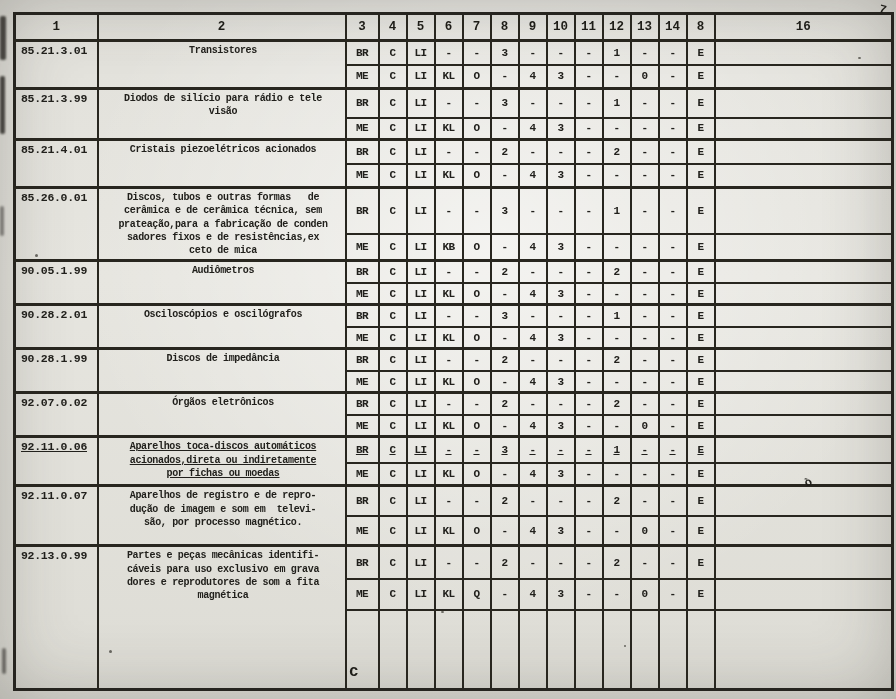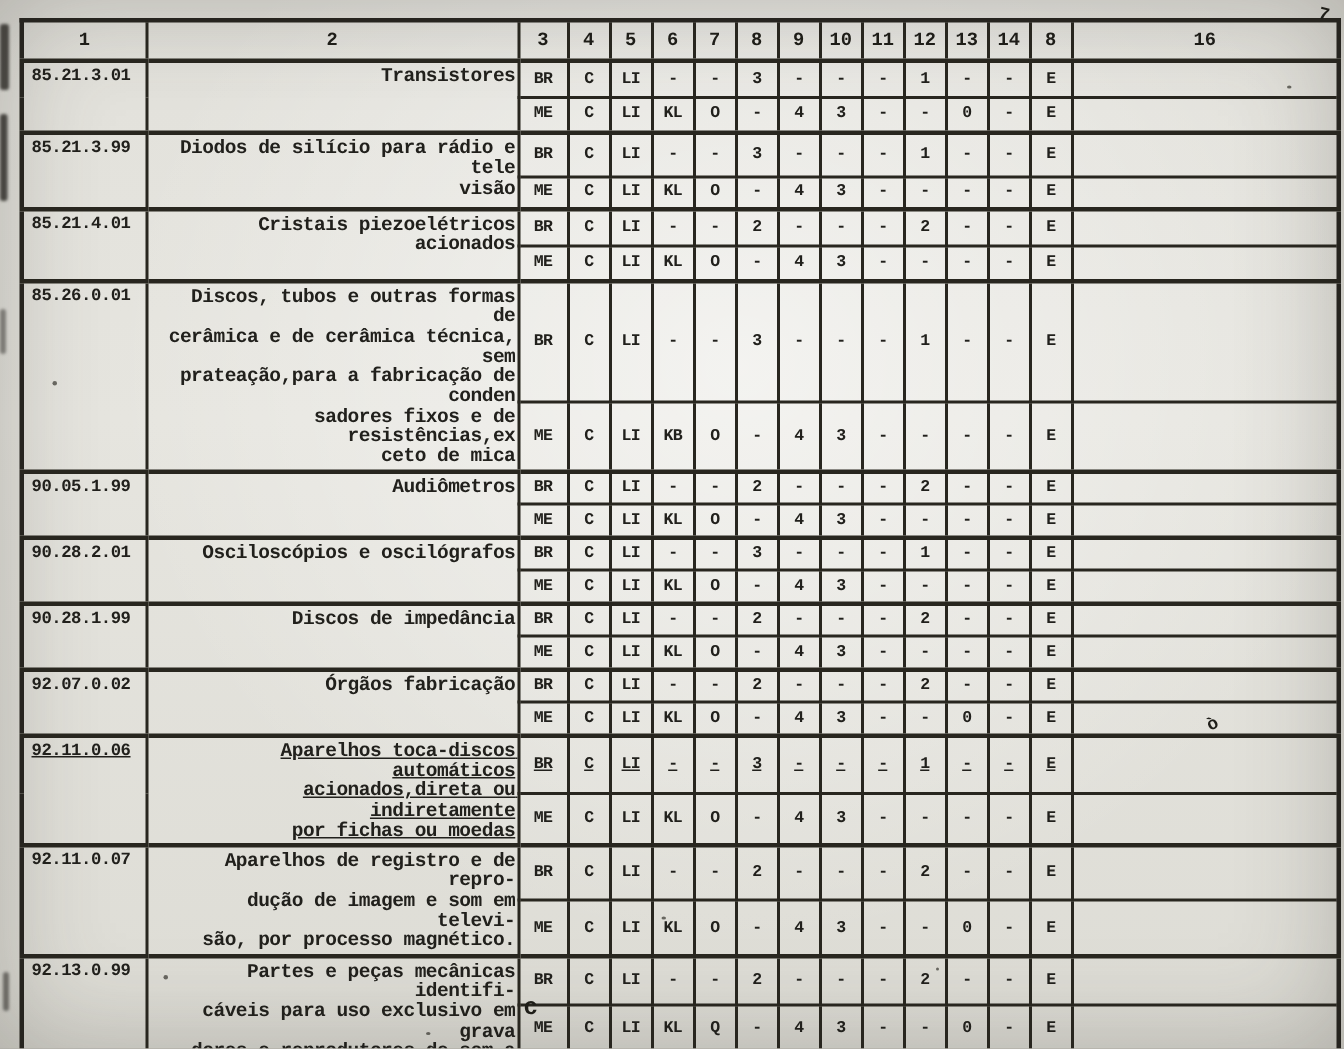--- a/index.html
+++ b/index.html
@@ -21,21 +21,21 @@
   .tariff th, .tariff td { border:2px solid #28261f; overflow:hidden; }
   .tariff thead th {
     border-bottom-width:3px; font-size:12.5px; font-weight:700;
     text-align:center; padding:0; color:#1e1d18;
   }
   td.code {
     font-size:11.5px; font-weight:700; text-align:left; vertical-align:top;
     padding:2px 1px 0 5px; letter-spacing:-0.3px;
   }
   td.desc {
-    font-size:13px; font-weight:700; text-align:right; vertical-align:top;
+    font-size:10px; font-weight:700; text-align:center; vertical-align:top;
     padding:2px 1px 2px 4px; white-space:pre-wrap; line-height:13.3px;
     letter-spacing:-0.35px;
     margin-left:32px;
   }
   td.flag, td.val {
     font-size:11px; font-weight:700; text-align:center; vertical-align:middle;
     padding:0; letter-spacing:-0.5px;
   }
   tr.item-start > td { border-top-width:3px; }
   td.col16 { background:transparent; }
@@ -338,21 +338,21 @@
           <td class="val">3</td>
           <td class="val">-</td>
           <td class="val">-</td>
           <td class="val">-</td>
           <td class="val">-</td>
           <td class="val">E</td>
           <td class="col16"></td>
         </tr>
         <tr class="item-start" style="height: 22px;">
           <td class="code" rowspan="2">92.07.0.02</td>
-          <td class="desc" rowspan="2">Órgãos fabricação</td>
+          <td class="desc" rowspan="2">Órgãos eletrônicos</td>
           <td class="flag">BR</td>
           <td class="val">C</td>
           <td class="val">LI</td>
           <td class="val">-</td>
           <td class="val">-</td>
           <td class="val">2</td>
           <td class="val">-</td>
           <td class="val">-</td>
           <td class="val">-</td>
           <td class="val">2</td>

